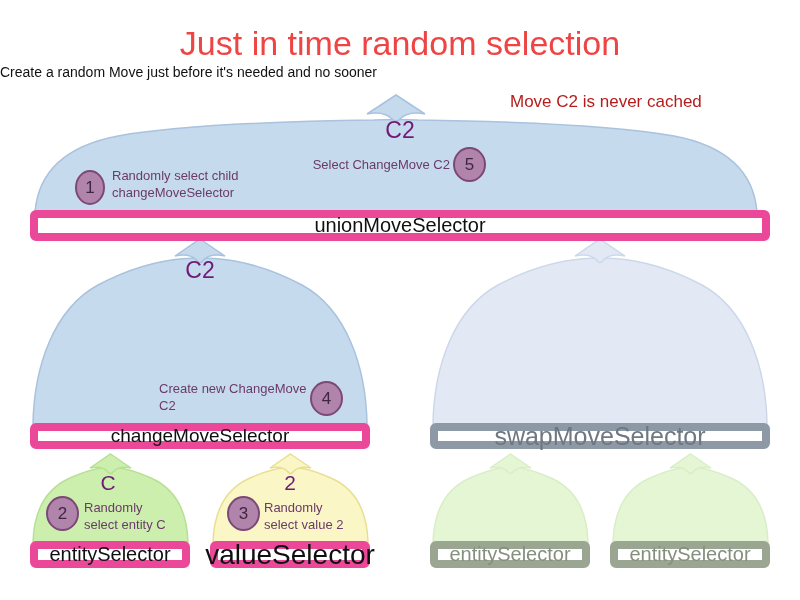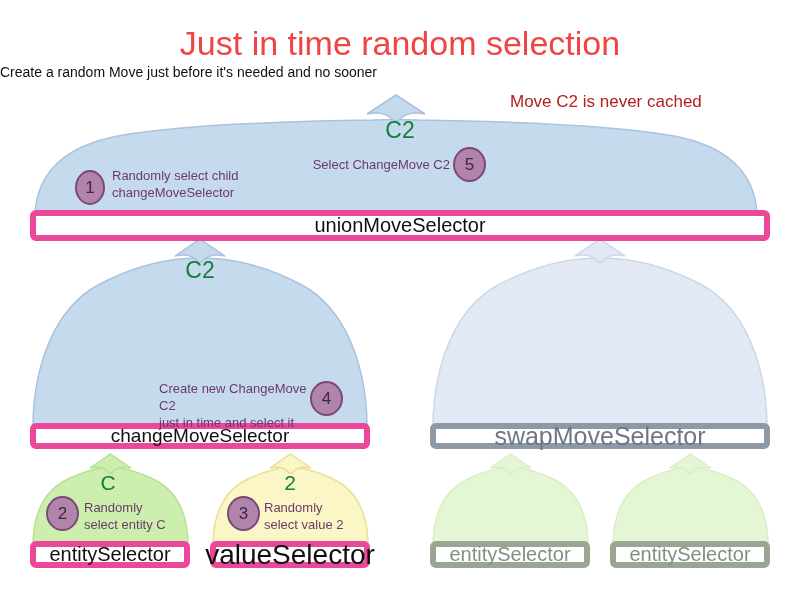--- a/index.html
+++ b/index.html
@@ -12,30 +12,30 @@
   .subtitle{left:0;top:64px;width:800px;text-align:left;font-size:14px;color:#111;}
   .red-note{left:510px;top:92px;width:250px;font-size:17px;color:#b51d1d;}
   svg.layer{position:absolute;left:0;top:0;}
   .st-blue{stroke:#a9c2de;stroke-width:1.5;}
   .st-blue-faded{stroke:#ccd8ea;stroke-width:1.5;}
   .st-green{stroke:#b7e095;stroke-width:1.5;}
   .st-yellow{stroke:#e9df92;stroke-width:1.5;}
   .st-green-faded{stroke:#d9eec6;stroke-width:1.5;}
   .bar{
     position:absolute;display:flex;align-items:center;justify-content:center;
-    border-radius:6px;box-sizing:border-box;border:6px solid #ec4899;color:#101010;
+    border-radius:6px;box-sizing:border-box;border:8px solid #ec4899;color:#101010;
   }
   .bar-union{left:30px;top:210px;width:740px;height:31px;font-size:20px;}
   .bar-change{left:30px;top:423px;width:340px;height:26px;font-size:19px;}
   .bar-swap{left:430px;top:423px;width:340px;height:26px;font-size:25px;border-color:#8e99a6;color:#6f7882;}
   .bar-entity{left:30px;top:541px;width:160px;height:27px;font-size:20px;}
   .bar-value{left:210px;top:541px;width:160px;height:27px;font-size:28px;}
   .bar-faded-l{left:430px;top:541px;width:160px;height:27px;font-size:20px;border-color:#9aa692;color:#858f7d;}
   .bar-faded-r{left:610px;top:541px;width:160px;height:27px;font-size:20px;border-color:#9aa692;color:#858f7d;}
-  .move-label{position:absolute;text-align:center;color:#15803d;}
+  .move-label{position:absolute;text-align:center;color:#701a75;}
   .mv-union{left:370px;top:117px;width:60px;font-size:23px;}
   .mv-change{left:170px;top:257px;width:60px;font-size:23px;}
   .mv-entity{left:88px;top:471px;width:40px;font-size:21px;}
   .mv-value{left:270px;top:471px;width:40px;font-size:21px;}
   .badge{
     position:absolute;display:flex;align-items:center;justify-content:center;
     border-radius:50%;border:2px solid #7c4878;box-sizing:border-box;
     font-size:17px;color:#3f2744;
   }
   .b1{left:75px;top:170px;width:30px;height:35px;}
@@ -131,19 +131,18 @@
   <div class="purple-note a2">
     <div>Randomly</div>
     <div>select entity C</div>
   </div>
   <div class="purple-note a3">
     <div>Randomly</div>
     <div>select value 2</div>
   </div>
   <div class="purple-note a4">
     <div>Create new ChangeMove C2</div>
-    <div>just in time and select it</div>
   </div>
   <div class="purple-note a5">
     <div>Select ChangeMove C2</div>
   </div>
 
 </div>
 
 </body></html>

